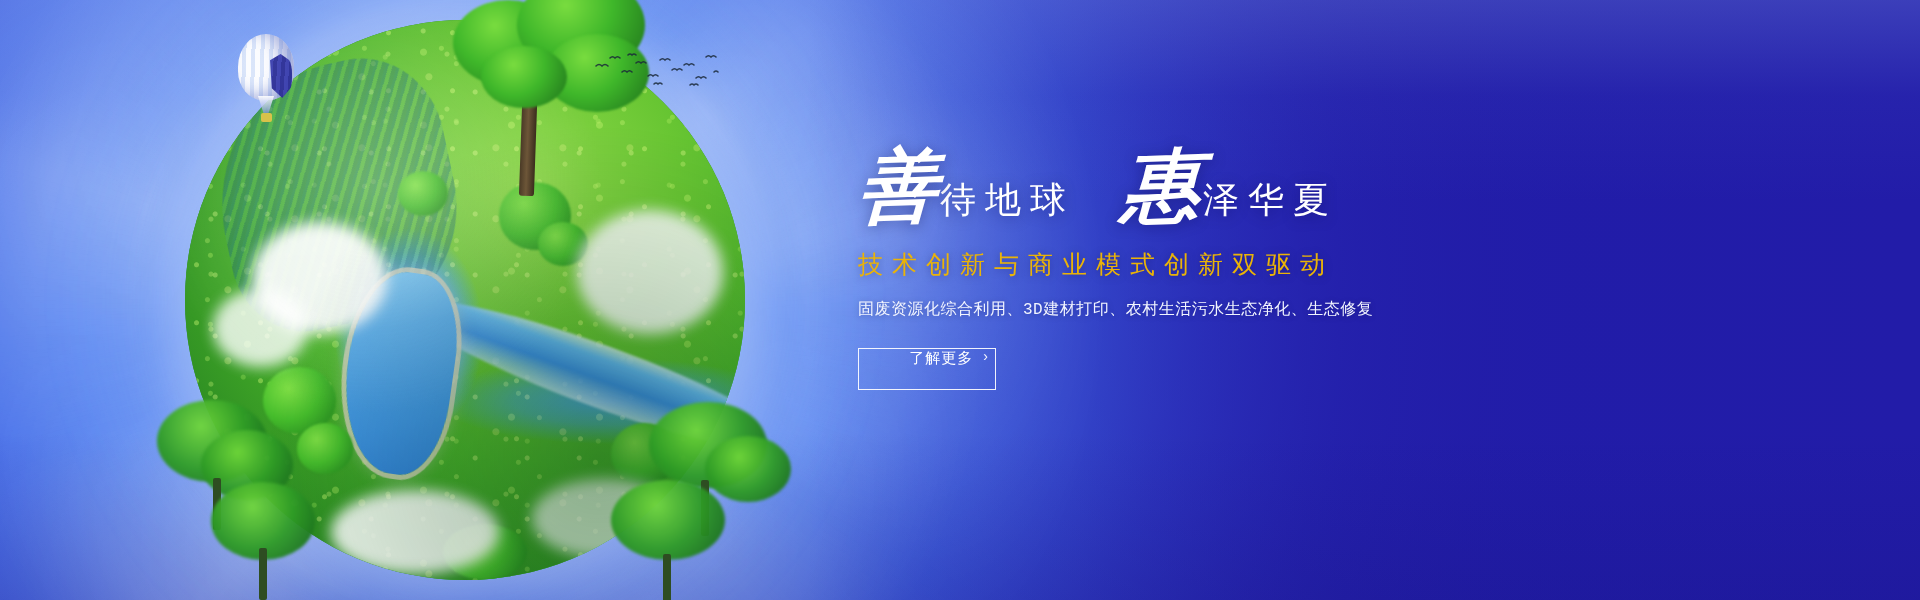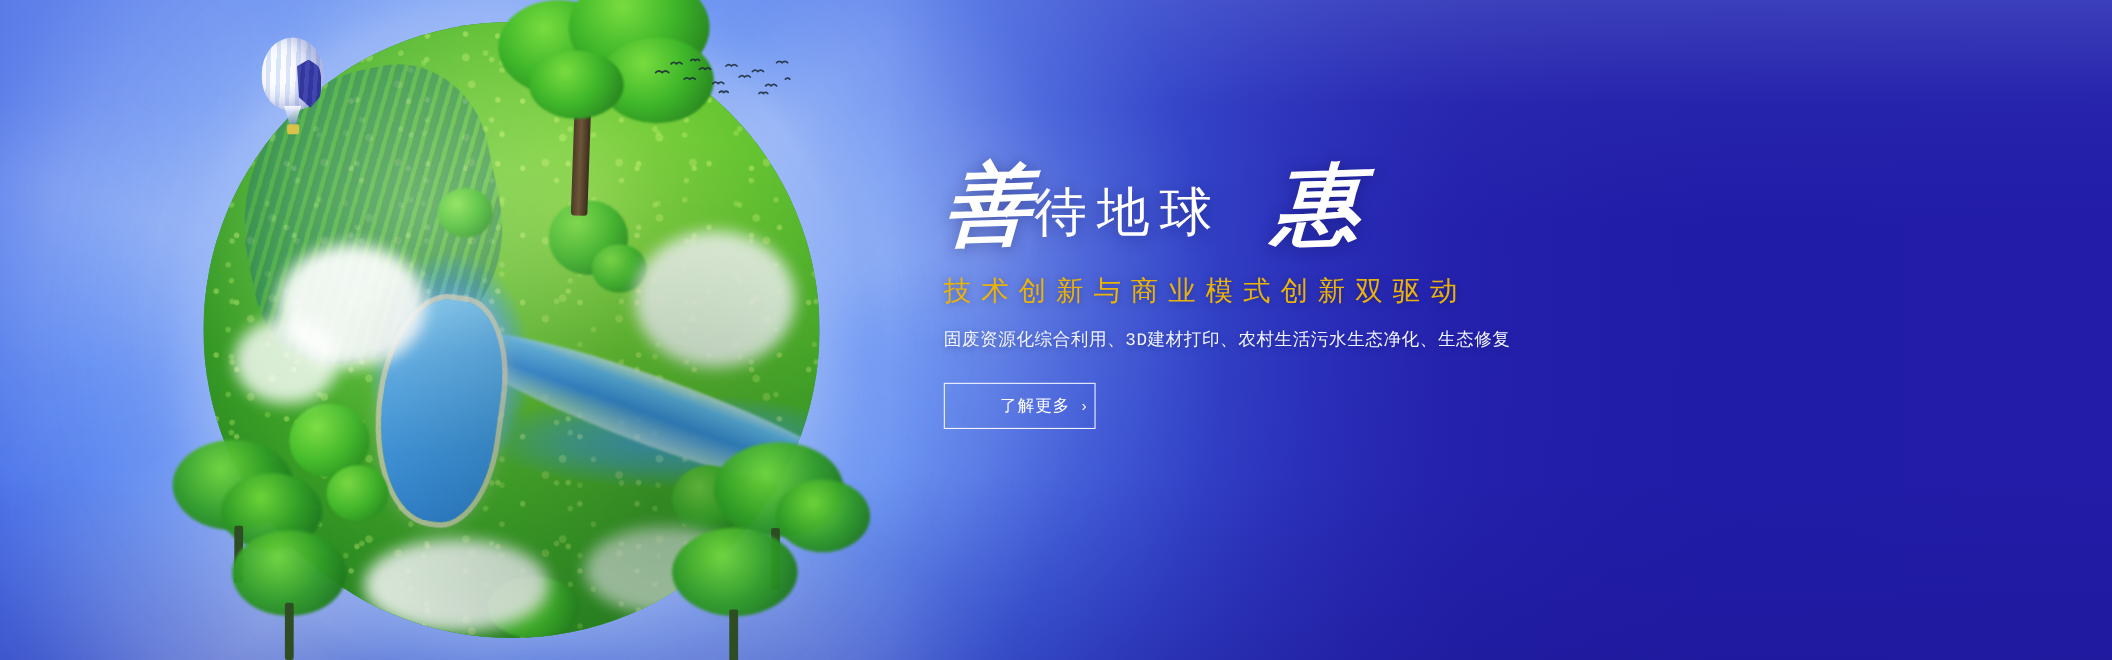--- a/index.html
+++ b/index.html
@@ -282,21 +282,21 @@
     font-size:78px; font-weight:700;
     line-height:.92;
     font-style:italic;
     letter-spacing:0;
     transform:skewX(-4deg) rotate(-2deg);
     transform-origin:bottom left;
     padding-right:4px;
   }
   .hl-small{
     font-family:"Liberation Serif","DejaVu Serif",serif;
-    font-size:48px; font-weight:400;
+    font-size:36px; font-weight:400;
     letter-spacing:9px;
     line-height:1;
     padding-bottom:6px;
   }
   .hl-gap{ width:46px; }
 
   .subhead{
     margin-top:24px;
     font-size:25px;
     letter-spacing:9px;
@@ -309,21 +309,21 @@
     font-size:16px;
     letter-spacing:.5px;
     color:#f2f5ff;
     white-space:nowrap;
     text-shadow:0 1px 6px rgba(10,10,70,.30);
     font-family:Liberation Mono, monospace;
   }
   .cta{
     margin-top:28px;
     display:inline-flex;
-    align-items:center; justify-content:center;
+    justify-content:center;
     gap:10px;
     width:138px; height:42px;
     border:1px solid rgba(255,255,255,.92);
     background:transparent;
     color:#ffffff;
     font-size:15px;
     letter-spacing:1px;
     cursor:pointer;
     font-family:inherit;
     padding-left:44px;
@@ -423,20 +423,21 @@
     </g>
   </svg>
 
   <div class="content">
 
     <div class="headline">
       <span class="hl-big">善</span>
       <span class="hl-small">待地球</span>
       <span class="hl-gap"></span>
       <span class="hl-big">惠</span>
+      <span class="hl-small">泽华夏</span>
     </div>
 
     <div class="subhead">技术创新与商业模式创新双驱动</div>
 
     <div class="desc">固废资源化综合利用、3D建材打印、农村生活污水生态净化、生态修复</div>
 
     <button class="cta">
       <span>了解更多</span>
       <span class="chev">›</span>
     </button>

